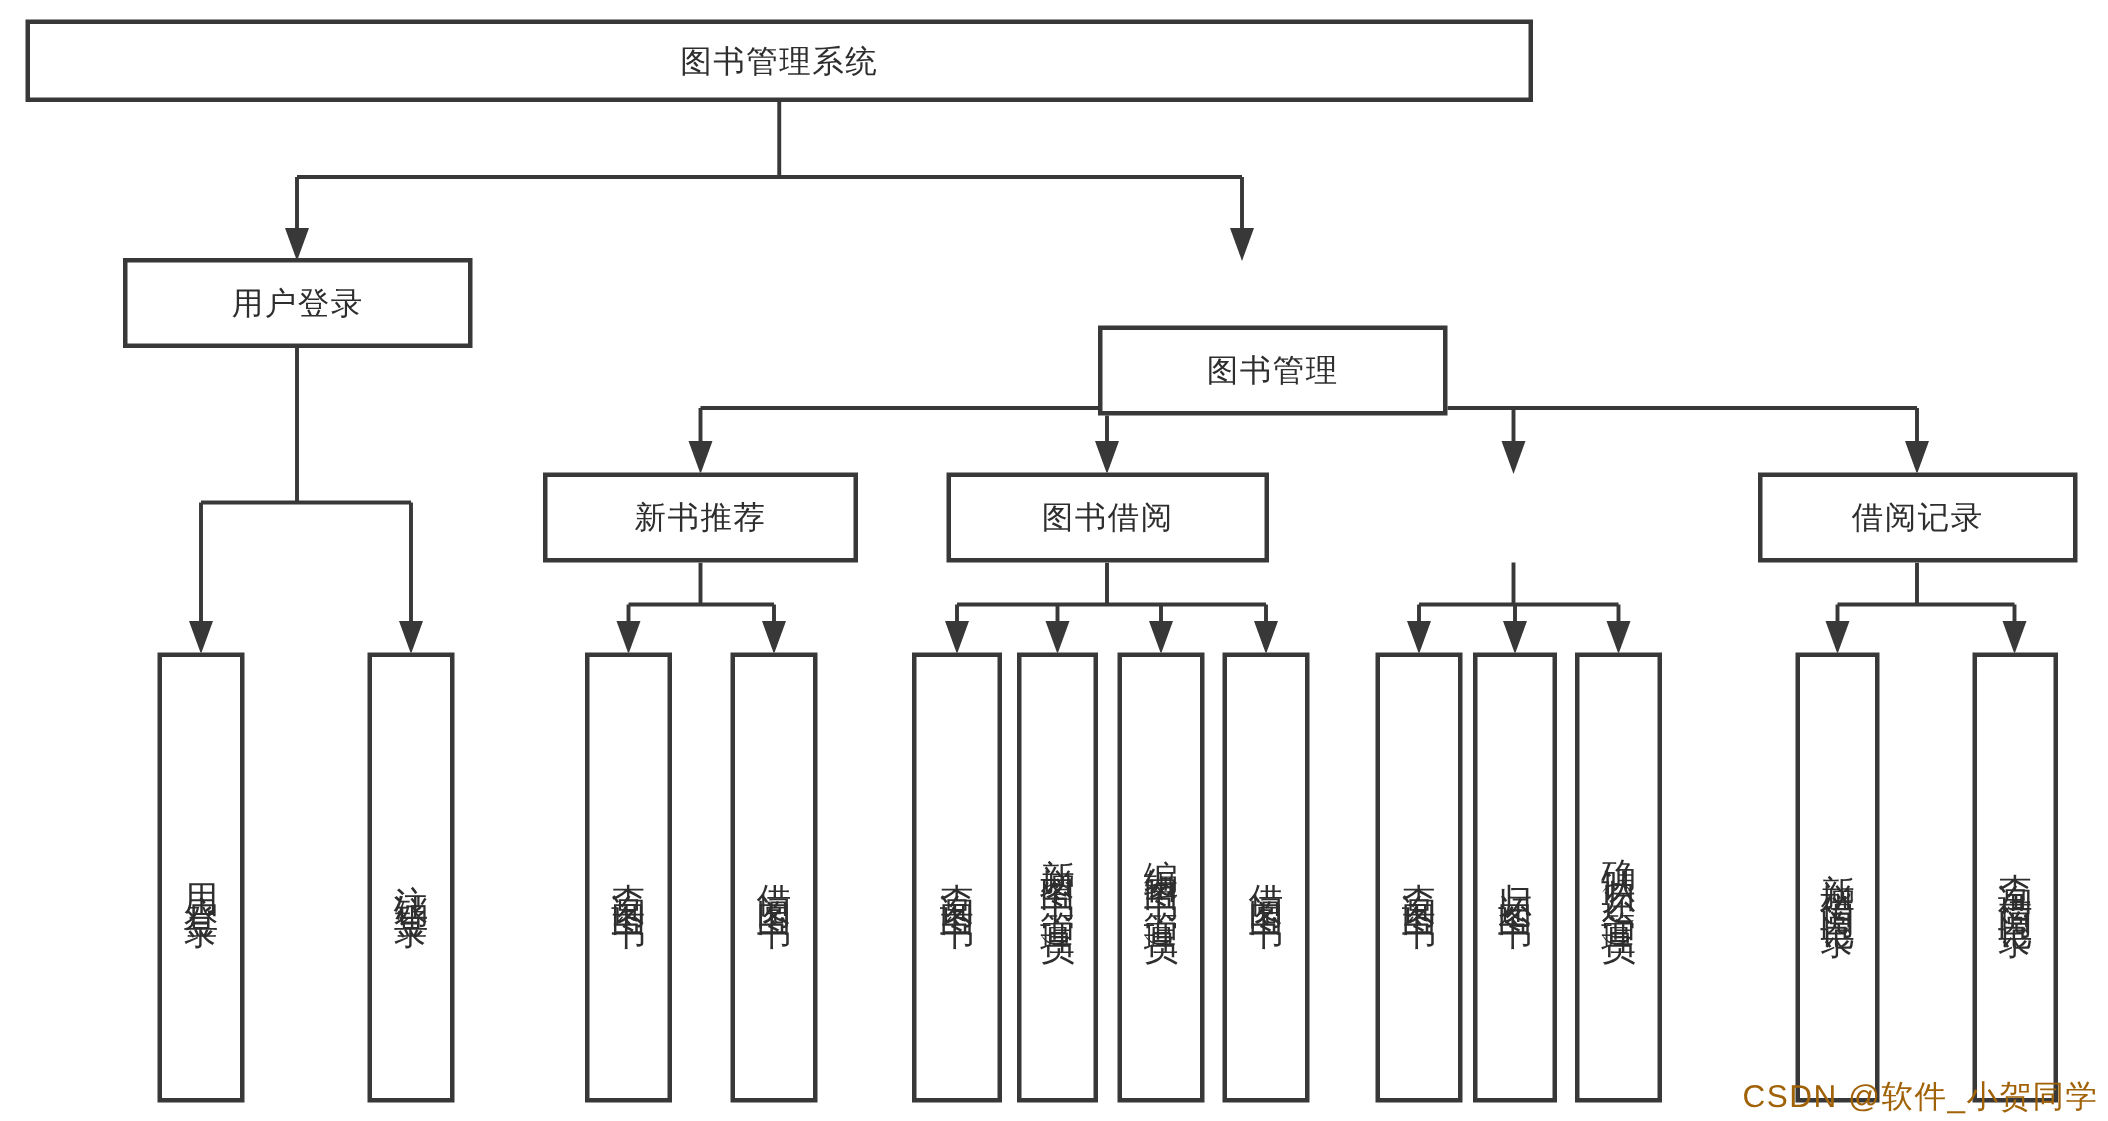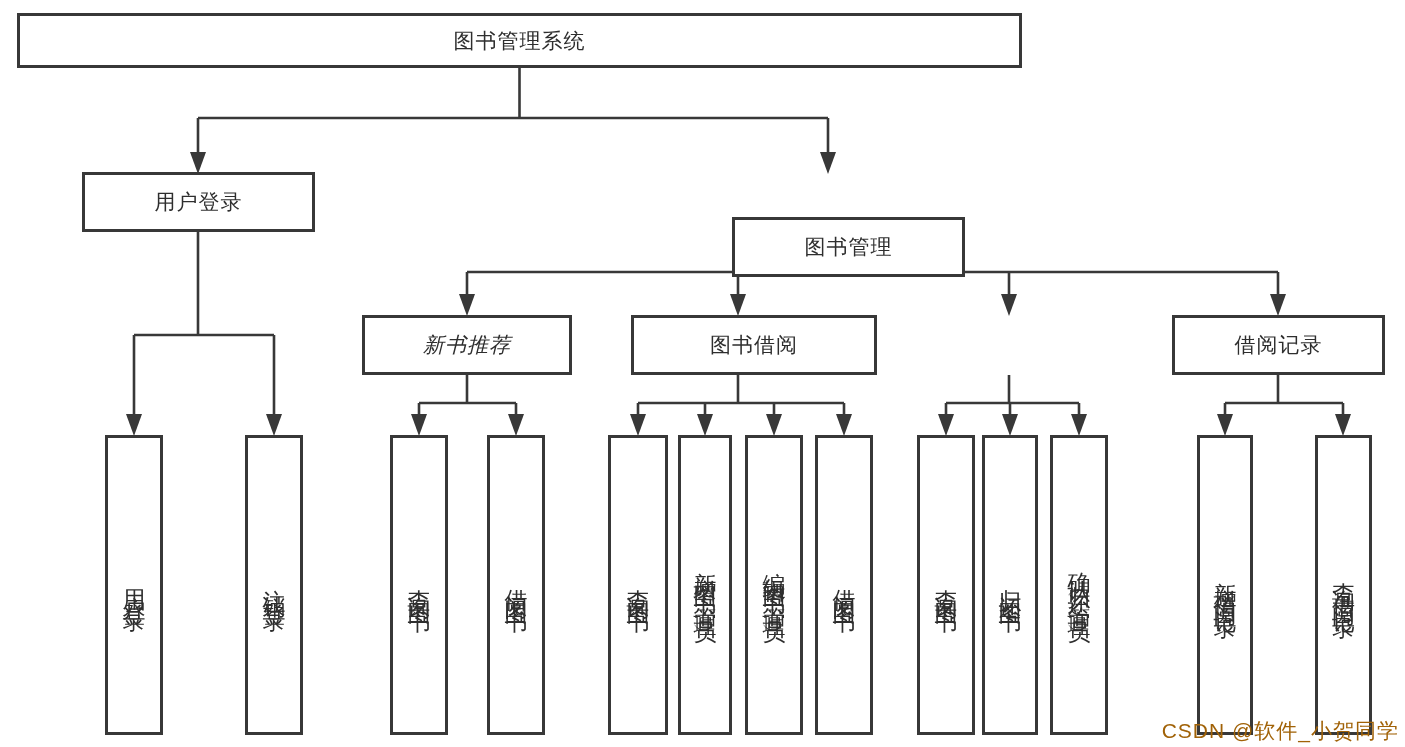--- a/index.html
+++ b/index.html
@@ -95,22 +95,22 @@
       <polygon points="1217,414 1233,414 1225,436"></polygon>
       <polygon points="1335,414 1351,414 1343,436"></polygon>
     </g>
   </svg>
 
   <div class="node" style="left:17px; top:13px; width:1005px; height:55px;">图书管理系统</div>
 
   <div class="node" style="left:82px; top:172px; width:233px; height:60px;">用户登录</div>
   <div class="node" style="left:732px; top:172px; width:233px; height:60px;margin-top:45px;">图书管理</div>
 
-  <div class="node" style="left:362px; top:315px; width:210px; height:60px;font-style:italic;">新书推荐</div>
-  <div class="node" style="left:631px; top:315px; width:246px; height:60px;">图书借阅</div>
+  <div class="node" style="left:362px; top:315px; width:210px; height:60px;">新书推荐</div>
+  <div class="node" style="left:631px; top:315px; width:215px; height:60px;">图书借阅</div>
   <div class="node" style="left:1172px; top:315px; width:213px; height:60px;">借阅记录</div>
 
   <div class="vnode" style="left:105px; top:435px; width:58px; height:300px;">
     <span>用户登录</span>
   </div>
   <div class="vnode" style="left:245px; top:435px; width:58px; height:300px;">
     <span>注销登录</span>
   </div>
 
   <div class="vnode" style="left:390px; top:435px; width:58px; height:300px;">

